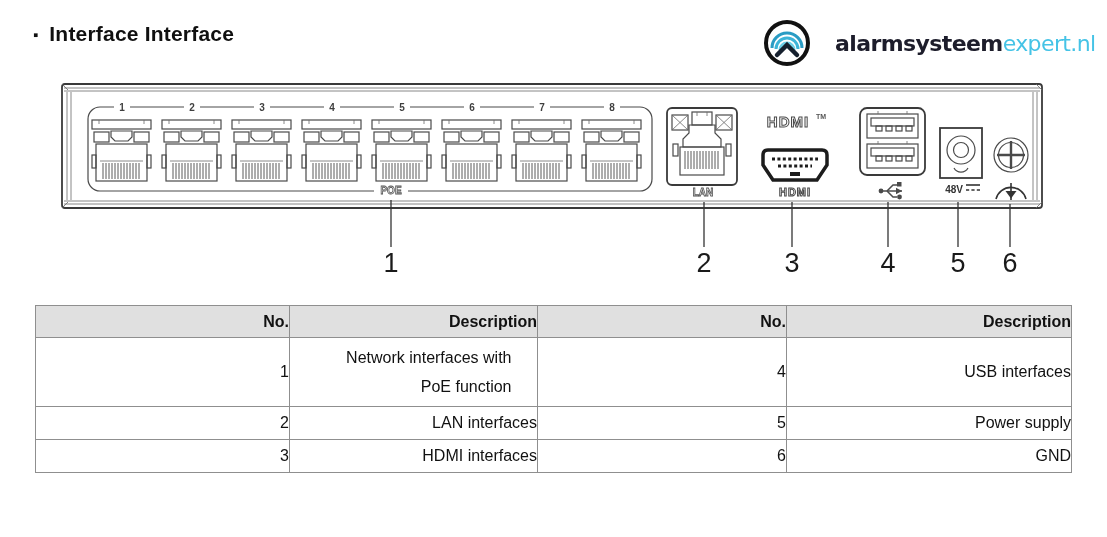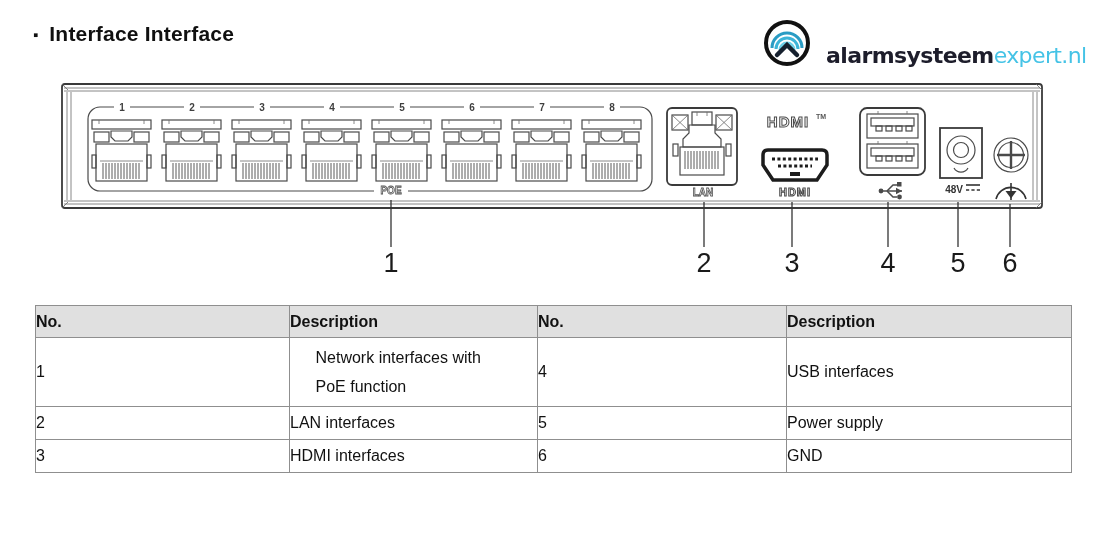--- a/index.html
+++ b/index.html
@@ -6,21 +6,21 @@
   body{
     width:1107px;height:537px;position:relative;background:#ffffff;
     font-family:"Liberation Sans",sans-serif;overflow:hidden;
   }
   
   .title-row{position:absolute;left:33px;top:22px;display:flex;align-items:center;gap:11px;}
   .bullet{font-size:15px;color:#111;line-height:1;}
   .title-text{font-size:21px;font-weight:700;color:#101010;letter-spacing:.2px;}
 
   
-  .logo{position:absolute;left:762px;top:18px;display:flex;align-items:flex-end;gap:14px;}
+  .logo{position:absolute;left:762px;top:18px;display:flex;align-items:center;gap:23px;}
   .logo-text{font-family:"DejaVu Sans",sans-serif;font-size:22px;white-space:nowrap;letter-spacing:-.6px;}
   .logo-bold{font-weight:800;color:#1d1d2b;}
   .logo-light{font-weight:400;color:#45c3e6;}
 
   
   svg.device{position:absolute;left:50px;top:80px;}
   .ln{stroke:#4a4a4a;fill:none;stroke-width:1.2;}
   .ln2{stroke:#3a3a3a;fill:none;stroke-width:1.8;}
   .thin{stroke:#6a6a6a;fill:none;stroke-width:.8;}
   .ko{fill:#ffffff;stroke:none;}
@@ -29,21 +29,21 @@
   .stencil-big{fill:#fff;stroke:#4a4a4a;stroke-width:1;font-weight:700;text-anchor:middle;letter-spacing:1px;font-family:"Liberation Sans",sans-serif;}
   .solid-label{font-size:10px;font-weight:700;fill:#333;text-anchor:end;font-family:"Liberation Sans",sans-serif;}
   .callout-line{stroke:#333;stroke-width:1.3;}
   .callout-num{font-size:27px;fill:#1a1a1a;text-anchor:middle;font-family:"Liberation Sans",sans-serif;}
 
   
   table.spec{
     position:absolute;left:35px;top:305px;width:1036px;border-collapse:collapse;
     font-size:16px;color:#111;table-layout:fixed;
   }
-  table.spec th,table.spec td{border:1px solid #8f8f8f;text-align:left;padding:0;vertical-align:middle;}
+  table.spec th,table.spec td{border:1px solid #8f8f8f;text-align:right;padding:0;vertical-align:middle;}
   table.spec th{background:#e0e0e0;font-weight:700;height:31px;}
   tr.r-tall td{height:62px;}
   tr.r-short td{height:32px;}
   .wrap-narrow{max-width:196px;margin:5px auto;line-height:29px;}
 </style>
 </head>
 <body>
 
 <div class="title-row">
   <span class="bullet">▪</span>

